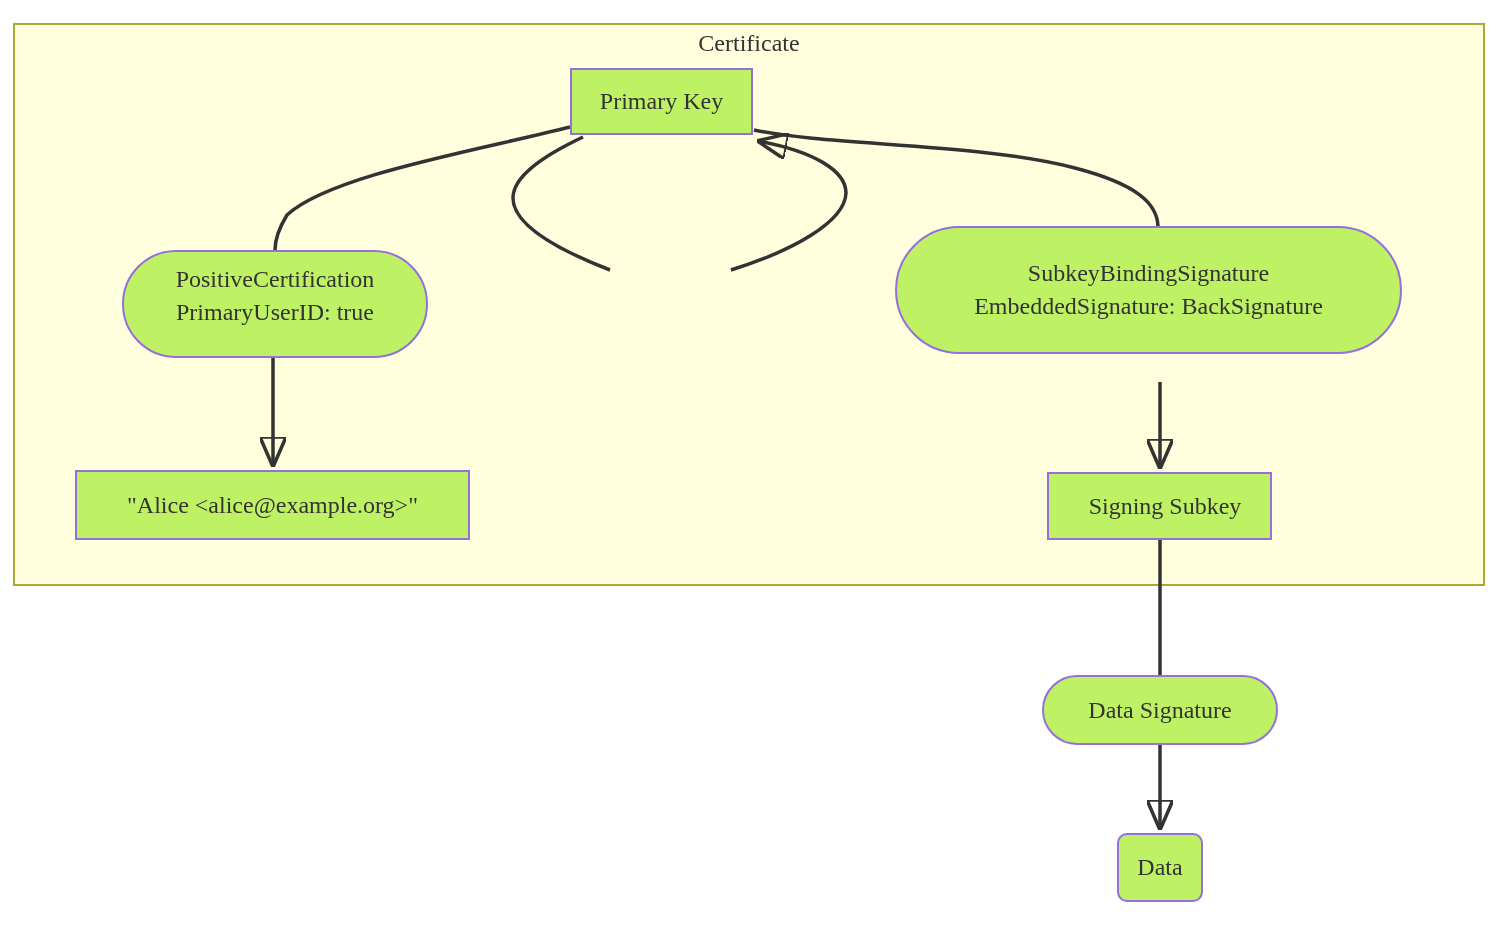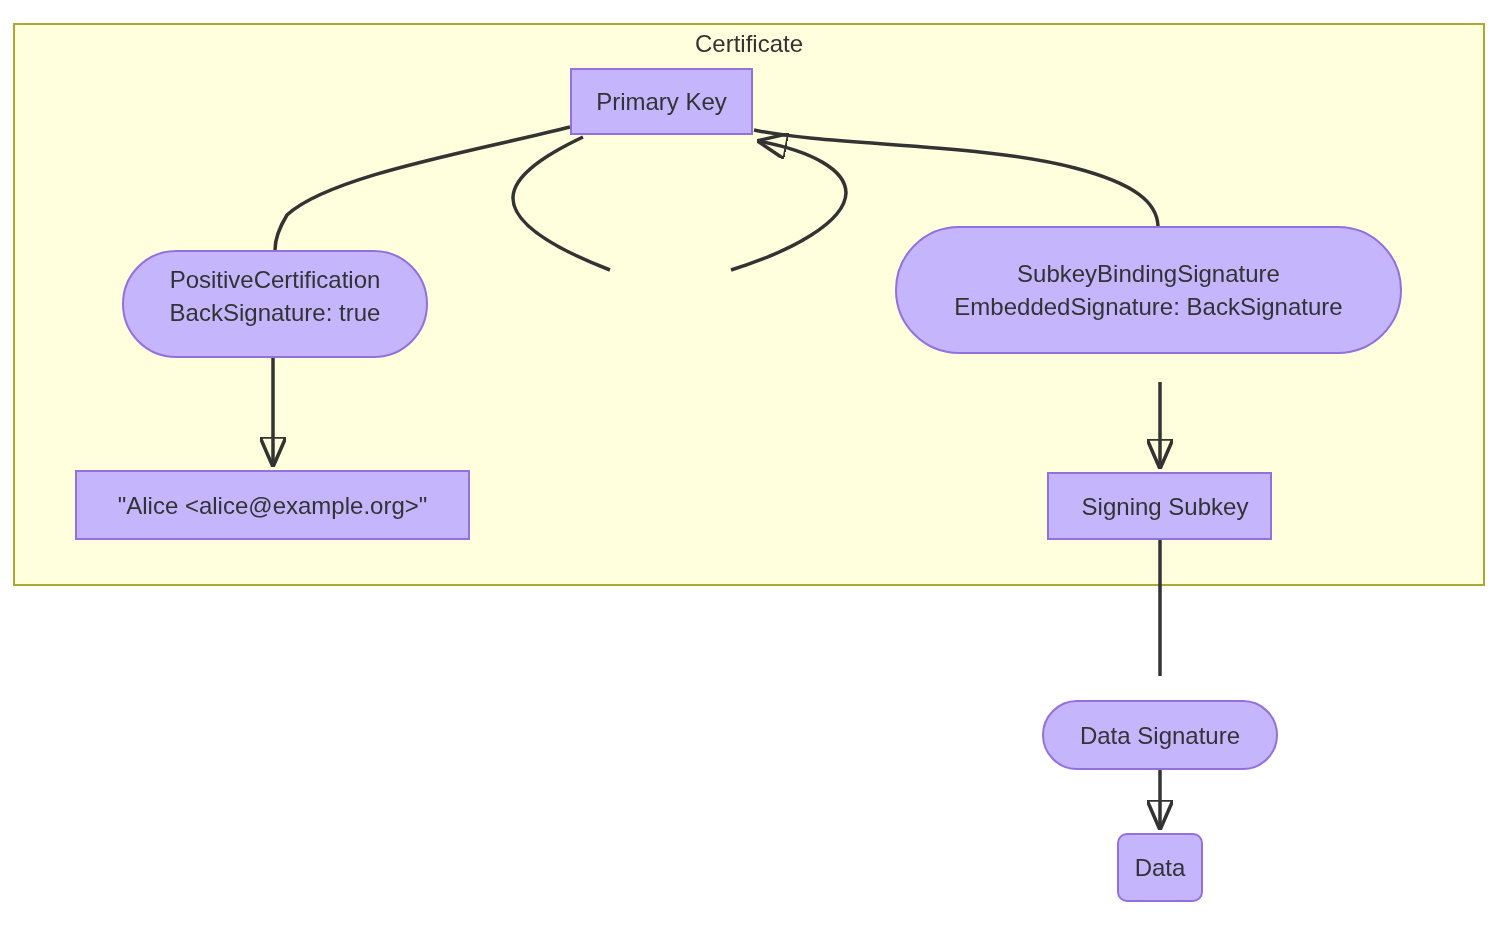--- a/index.html
+++ b/index.html
@@ -1,21 +1,21 @@
 <!DOCTYPE html>
 <html><head>
 <meta charset="utf-8">
 <style>
   html, body { margin: 0; padding: 0; background: #ffffff; }
   .canvas {
     position: relative;
     width: 1500px;
     height: 927px;
     background: #ffffff;
-    font-family: Liberation Sans, sans-serif;
+    font-family: Liberation Serif, serif;
     color: #333333;
     overflow: hidden;
   }
   .cluster {
     position: absolute;
     left: 13px; top: 23px;
     width: 1472px; height: 563px;
     background: #FFFFDE;
     border: 2px solid #AAAA33;
     box-sizing: border-box;
@@ -36,40 +36,40 @@
     left: 0; top: 0;
     z-index: 1;
   }
   svg.edges path {
     fill: none;
     stroke: #333333;
     stroke-width: 3.5px;
   }
   .node {
     position: absolute;
-    background: #c4b5fd;
+    background: #bef264;
     border: 2px solid #9370DB;
     box-sizing: border-box;
     display: flex;
     flex-direction: column;
     align-items: center;
     justify-content: center;
     text-align: center;
     font-size: 24px;
     line-height: 33px;
     color: #333333;
     z-index: 2;
   }
   #n-primary-key        { left: 570px;  top: 68px;  width: 183px; height: 67px; }
   #n-positive-cert      { left: 122px;  top: 250px; width: 306px; height: 108px; border-radius: 54px; padding-bottom: 16px; }
   #n-direct-key-sig     { left: 518px;  top: 270px; width: 290px; height: 68px;  border-radius: 34px; }
   #n-subkey-binding-sig { left: 895px;  top: 226px; width: 507px; height: 128px; border-radius: 78px; }
   #n-user-id            { left: 75px;   top: 470px; width: 395px; height: 70px; }
   #n-signing-subkey     { left: 1047px; top: 472px; width: 225px; height: 68px; padding-left: 11px; }
-  #n-data-signature     { left: 1042px; top: 675px; width: 236px; height: 70px;  border-radius: 35px; margin-top: 25px; }
+  #n-data-signature     { left: 1042px; top: 675px; width: 236px; height: 70px;  border-radius: 35px; }
   #n-data               { left: 1117px; top: 833px; width: 86px;  height: 69px;  border-radius: 10px; }
 </style>
 </head>
 <body>
 
 <div class="canvas">
 
   <div class="cluster"></div>
   <div class="cluster-title">Certificate</div>
 
@@ -89,21 +89,21 @@
     <path d="M 1160 540 L 1160 676"></path>
     <path marker-end="url(#arrow)" d="M 1160 745 L 1160 829"></path>
   </svg>
 
   <div class="node" id="n-primary-key">
     <div>Primary Key</div>
   </div>
 
   <div class="node" id="n-positive-cert">
     <div>PositiveCertification</div>
-    <div>BackSignature: true</div>
+    <div>PrimaryUserID: true</div>
   </div>
 
 
   <div class="node" id="n-subkey-binding-sig">
     <div>SubkeyBindingSignature</div>
     <div>EmbeddedSignature: BackSignature</div>
   </div>
 
   <div class="node" id="n-user-id">
     <div>"Alice &lt;alice@example.org&gt;"</div>

